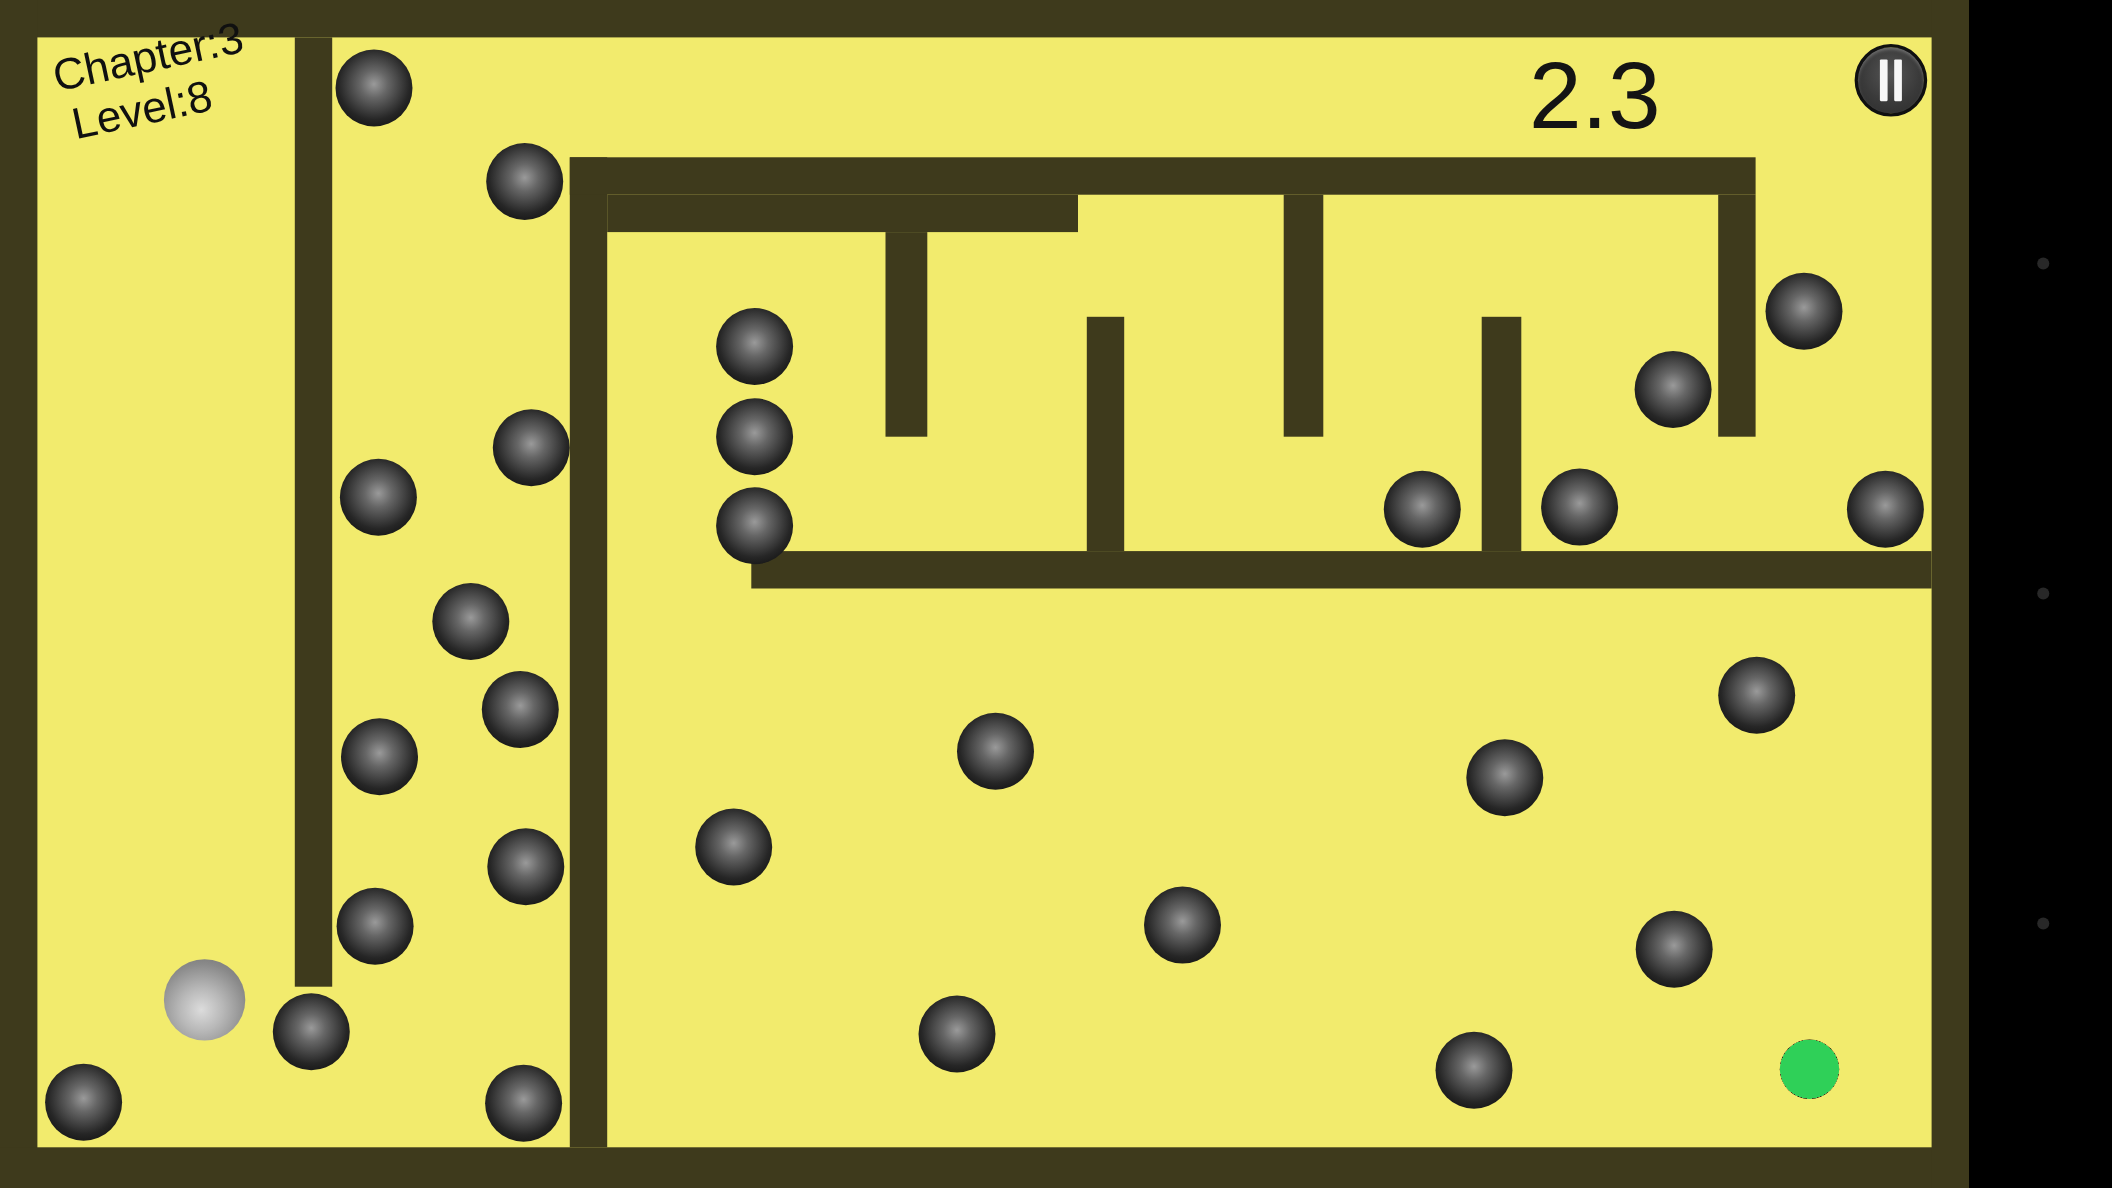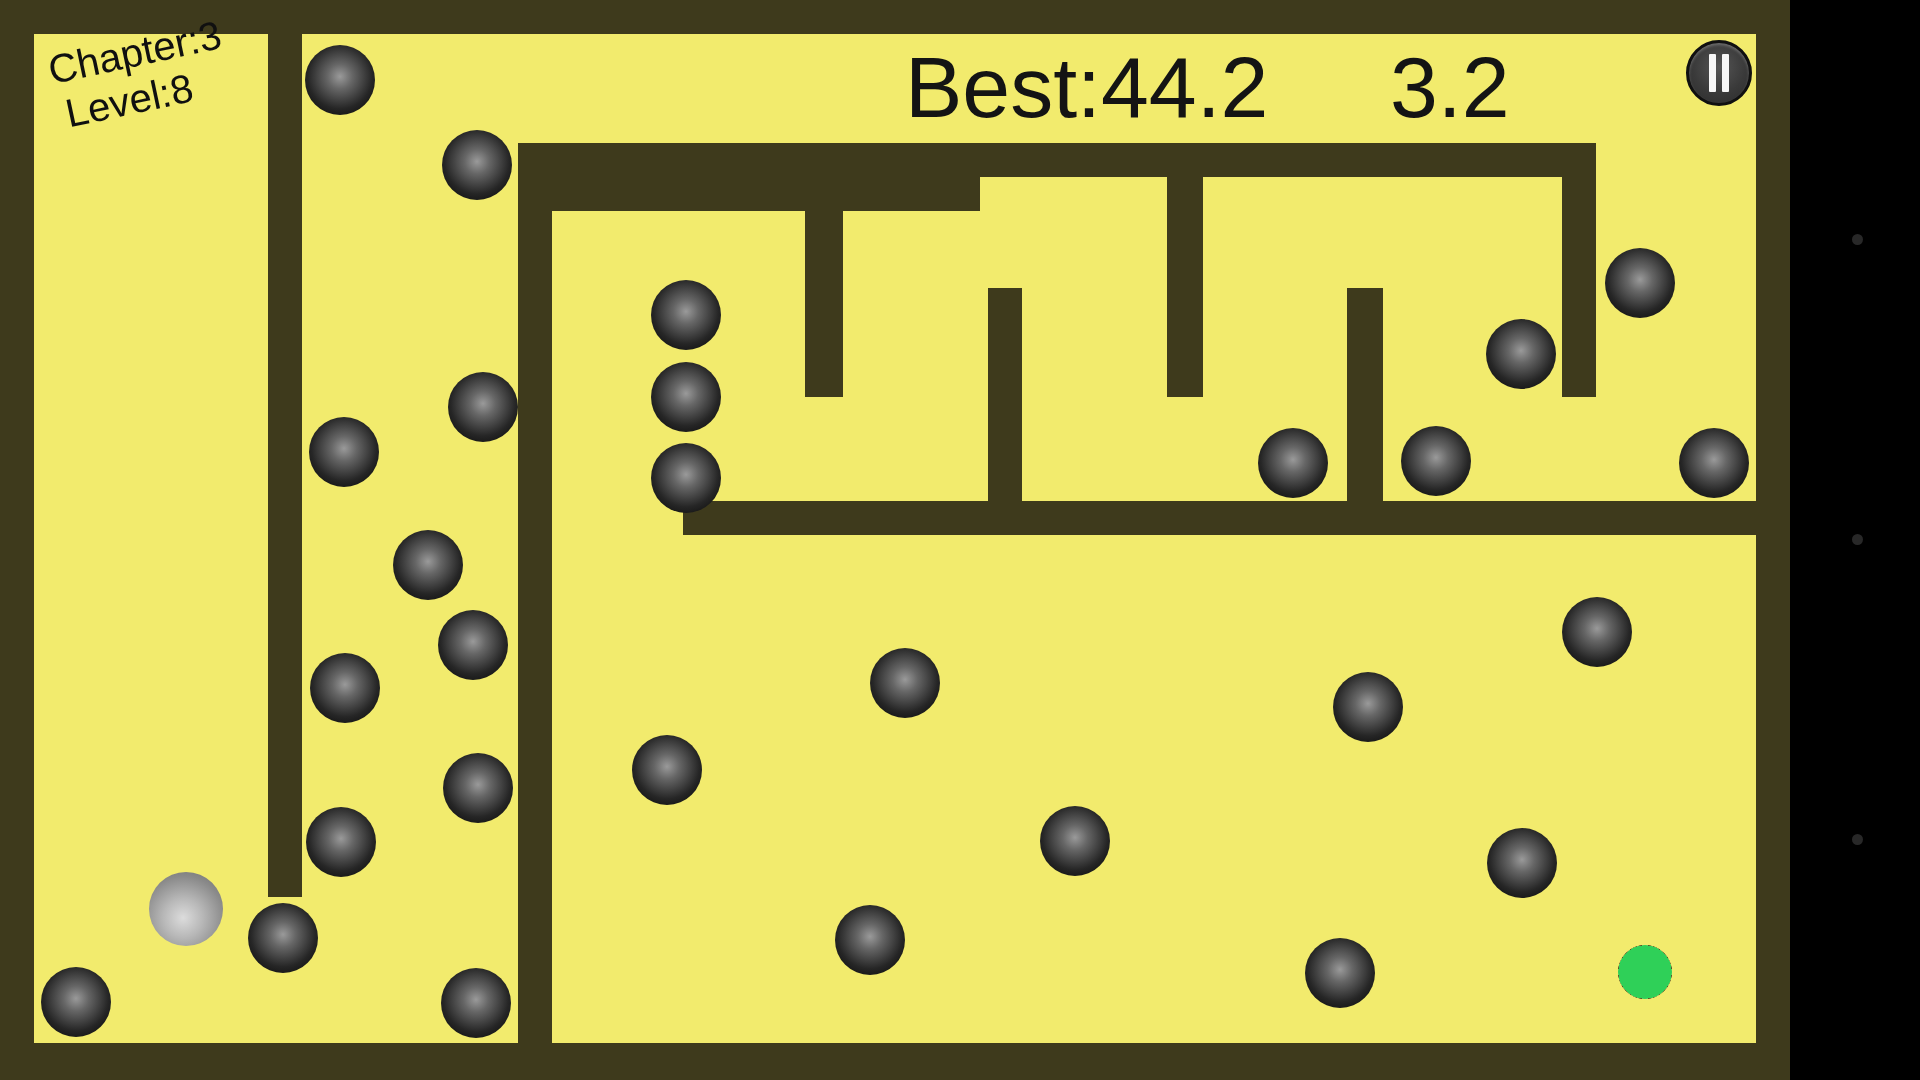--- a/index.html
+++ b/index.html
@@ -74,22 +74,21 @@
       <div class="ball obstacle" style="left: 1305px; top: 938px; width: 70px; height: 70px;"></div>
       <div class="ball player" style="left: 149px; top: 872px; width: 74px; height: 74px;"></div>
       <div class="ball goal" style="left: 1618px; top: 945px; width: 54px; height: 54px;"></div>
     </div>
 
   <div class="chapter">
     <div>Chapter:3</div>
     <div class="lvl">Level:8</div>
   </div>
 
-  <div class="hud-best">Best:44.2</div>
-  <div class="hud-timer">3.2</div>
+  <div class="hud-timer">2.3</div>
 
   <button class="pause">
     <span class="pbar"></span>
     <span class="pbar"></span>
   </button>
 
   <div class="navstrip" id="navstrip" style="left: 1790px; width: 130px;">
       <div class="navdot" style="left: 62px; top: 234px; background: rgb(40, 40, 40);"></div>
       <div class="navdot" style="left: 62px; top: 534px; background: rgb(40, 40, 40);"></div>
       <div class="navdot" style="left: 62px; top: 834px; background: rgb(40, 40, 40);"></div>

